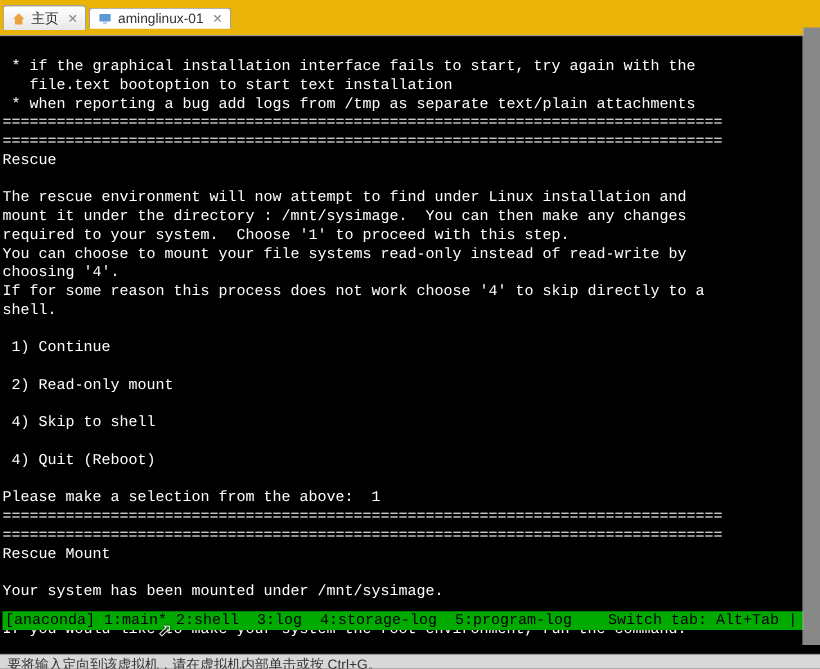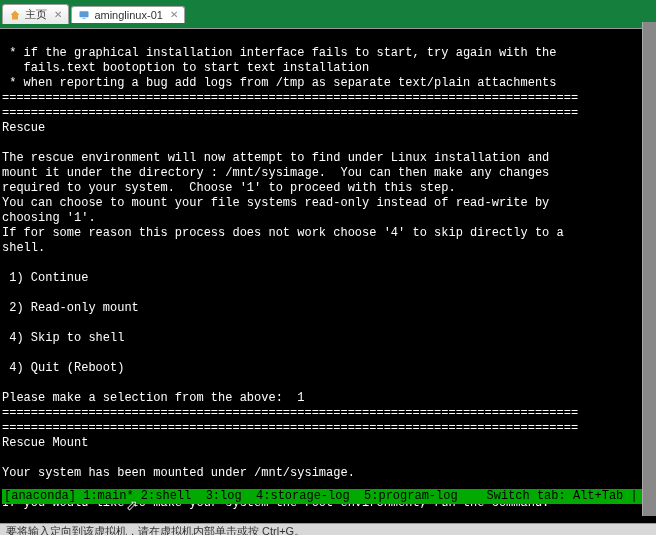--- a/index.html
+++ b/index.html
@@ -5,21 +5,21 @@
     * { margin: 0; padding: 0; box-sizing: border-box; }
     body {
       font-family: "Microsoft YaHei", Arial, sans-serif;
       background: #333;
       width: 656px;
       height: 535px;
       overflow: hidden;
       font-size: 12px;
     }
     .tab-bar {
-      background: #15803d;
+      background: #eab308;
       height: 22px;
       display: flex;
       align-items: center;
       padding: 14px 2px;
       border-bottom: 1px solid #999;
     }
     .tab {
       background: linear-gradient(#fff, #e8e8e8);
       border: 1px solid #a0a0a0;
       border-bottom: none;
@@ -133,31 +133,31 @@
           <rect x="6" y="12" width="4" height="1" fill="#5a9bd5"></rect>
         </svg>
     </span>
     <span>aminglinux-01</span>
     <span class="close-x">✕</span>
   </div>
 </div>
 
 <div class="terminal">
 <span> * if the graphical installation interface fails to start, try again with the</span>
-<span>   fails.text bootoption to start text installation</span>
+<span>   file.text bootoption to start text installation</span>
 <span> * when reporting a bug add logs from /tmp as separate text/plain attachments</span>
 <span class="double-line">================================================================================</span>
 <span class="double-line">================================================================================</span>
 <span>Rescue</span>
 
 <span>The rescue environment will now attempt to find under Linux installation and</span>
 <span>mount it under the directory : /mnt/sysimage.  You can then make any changes</span>
 <span>required to your system.  Choose '1' to proceed with this step.</span>
 <span>You can choose to mount your file systems read-only instead of read-write by</span>
-<span>choosing '1'.</span>
+<span>choosing '4'.</span>
 <span>If for some reason this process does not work choose '4' to skip directly to a</span>
 <span>shell.</span>
 
  <span>1) Continue</span>
 
  <span>2) Read-only mount</span>
 
  <span>4) Skip to shell</span>
 
  <span>4) Quit (Reboot)</span>

